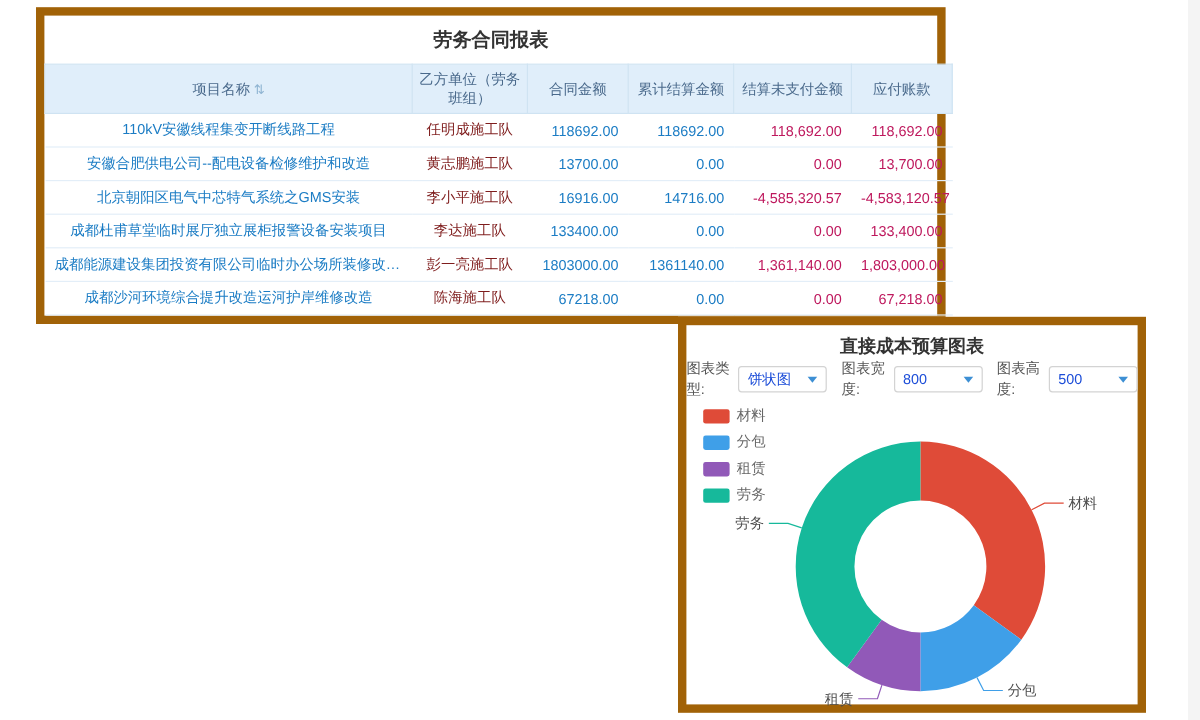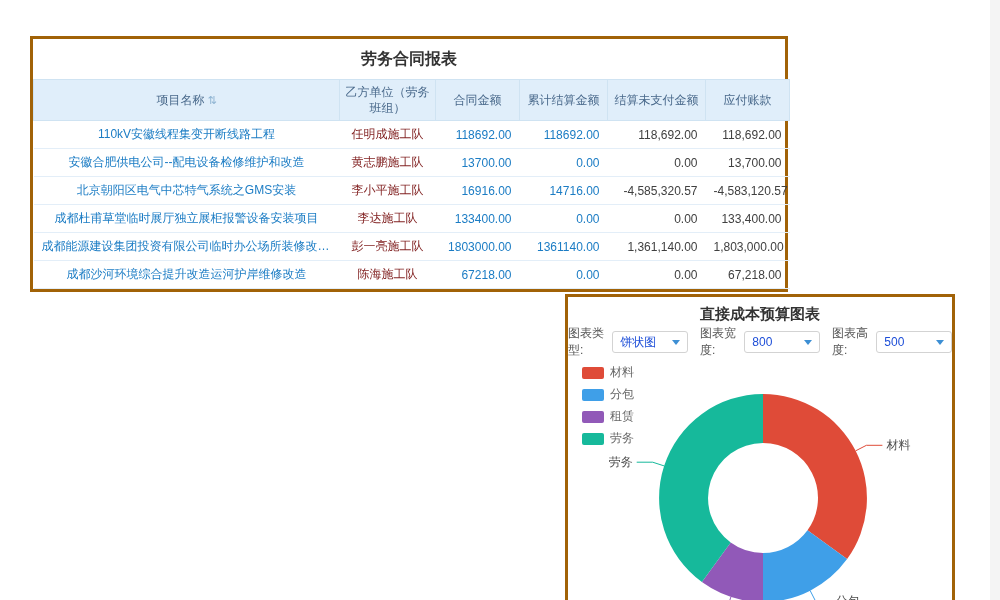--- a/index.html
+++ b/index.html
@@ -3,39 +3,39 @@
 <meta charset="utf-8">
 <style>
   * { box-sizing: border-box; margin: 0; padding: 0; }
   html,body { width: 1000px; height: 600px; }
   body {
     background: #fff;
     font-family: "Liberation Sans", "DejaVu Sans", sans-serif;
     position: relative;
     overflow: hidden;
   }
-  .panel { position: absolute; border: 3px solid #a16207; background: #fff; margin-top: 30px; }
+  .panel { position: absolute; border: 7px solid #a16207; background: #fff; }
 
   
   .report-panel { left: 30px; top: 6px; width: 758px; }
   .panel-title {
     text-align: center; font-size: 16px; font-weight: bold; color: #333;
     padding: 10px 0 9px;
   }
   table { width: 100%; border-collapse: collapse; table-layout: fixed; font-size: 12px; }
   thead th {
     background: #e0eefa; color: #49698b; font-weight: normal;
     padding: 4px 4px; border: 1px solid #cfe3f2; text-align: center; line-height: 1.35;
   }
   .sort-icon { color: #8fb4d2; font-size: 11px; margin-left: 3px; cursor: pointer; }
   tbody td { border-bottom: 1px solid #e3eef8; padding: 5px 8px; height: 25px; }
   td.cell-project { color: #1b7cc4; text-align: center; white-space: nowrap; overflow: hidden; text-overflow: ellipsis; cursor: pointer; }
   td.cell-team    { color: #7f1d1d; text-align: center; }
   td.cell-num-blue{ color: #1b7cc4; text-align: right; }
-  td.cell-num-dark{ color: #404040;    text-align: right; }
+  td.cell-num-dark{ color: #be185d;    text-align: right; }
 
   
   .chart-panel { left: 565px; top: 264px; width: 390px; height: 330px; }
   .chart-panel .panel-title { font-size: 15px; padding: 8px 0 6px; }
   .controls { display: flex; justify-content: center; gap: 12px; align-items: center; font-size: 12px; color: #555; height: 24px; }
   .control { display: flex; align-items: center; gap: 4px; }
   .select {
     width: 92px; height: 22px; border: 1px solid #d3d3d3; border-radius: 3px;
     display: flex; align-items: center; justify-content: space-between;
     padding: 0 7px; background: #fff; color: #1d4ed8; cursor: pointer;

